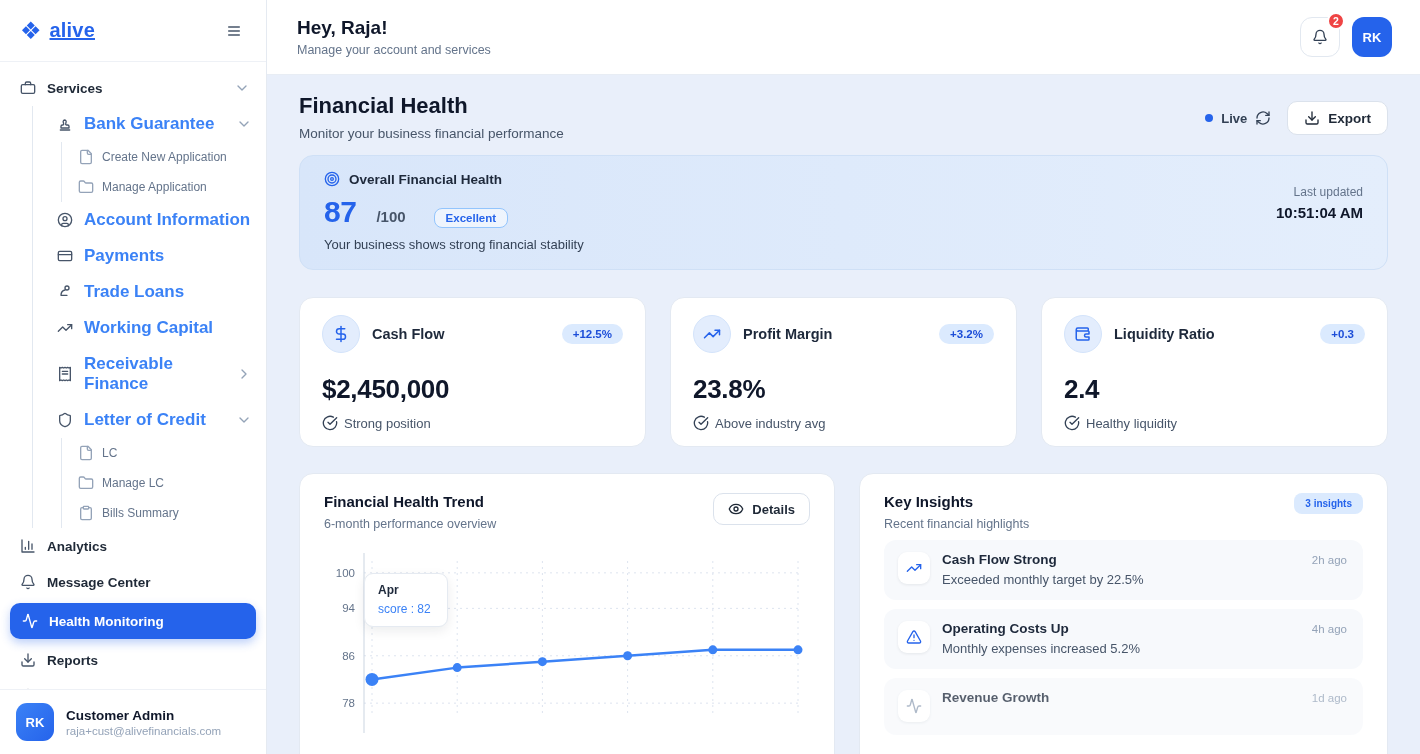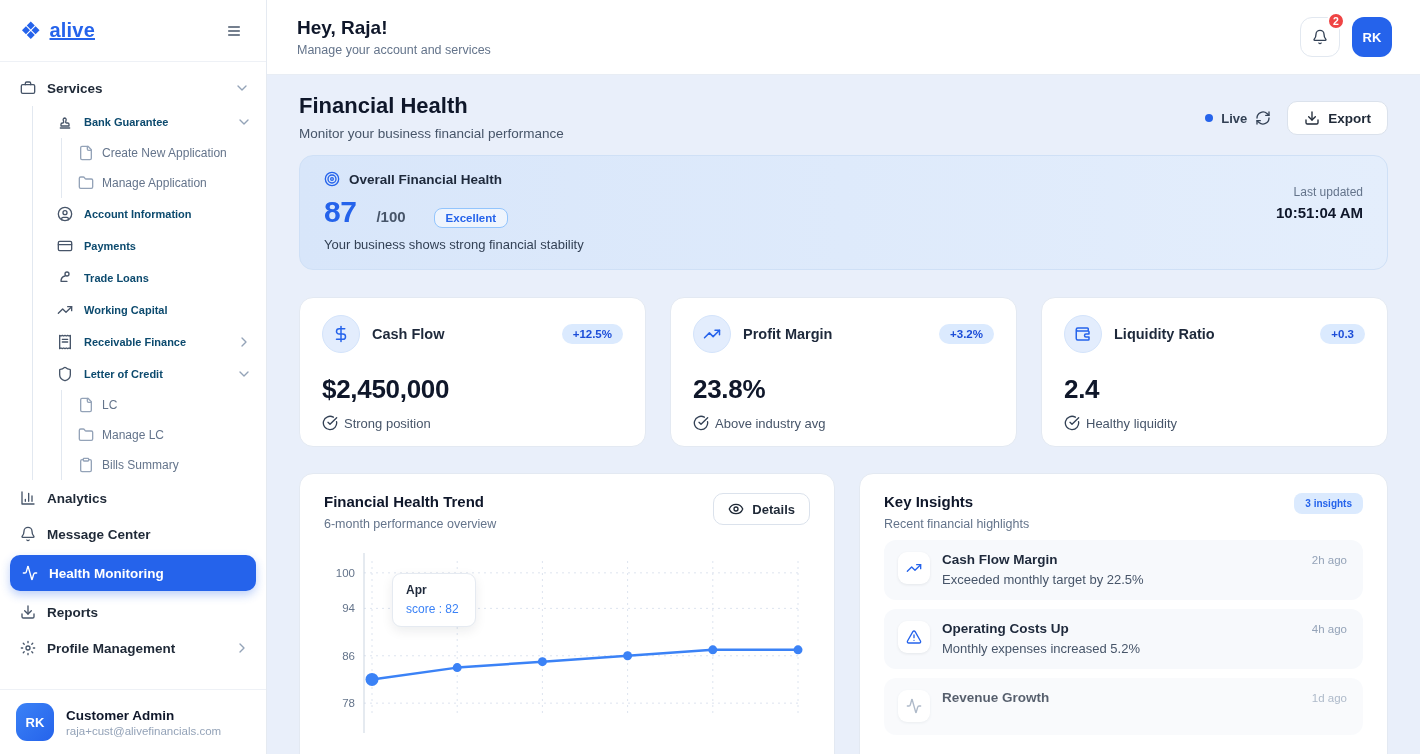--- a/index.html
+++ b/index.html
@@ -19,21 +19,21 @@
   .logo-mark { color:#2563eb; font-size:24px; line-height:1; }
   .logo-text { color:#2563eb; font-size:20px; font-weight:800; letter-spacing:.2px;text-decoration:underline; }
   .hamburger { color:#475569; background:none; border:none; cursor:pointer; padding:4px; }
   .nav { flex:1; overflow:hidden; padding:8px 0 0 0; }
   .side-item { display:flex; align-items:center; gap:11px; padding:10px 16px 10px 20px;
     font-size:13.5px; font-weight:600; color:#1f2937; cursor:pointer; }
   .side-item .ico { color:#475569; display:flex; }
   .side-item .lbl { flex:1; }
   .side-item .chev { color:#94a3b8; display:flex; }
   .group-l1 { margin-left:32px; border-left:1px solid #e2e8f0; }
-  .group-l1 .side-item { padding:8px 14px 8px 24px; font-size:11px; color:#0c4a6e; }
+  .group-l1 .side-item { padding:8px 14px 8px 24px; font-size:17px; color:#3b82f6; }
   .group-l2 { margin-left:28px; border-left:1px solid #e2e8f0; }
   .group-l2 .side-item { padding:7px 10px 7px 16px; font-size:12px; font-weight:500; color:#64748b; gap:8px; }
   .group-l2 .side-item .ico { color:#94a3b8; }
   .side-item.active { background:#2563eb; color:#fff; border-radius:10px; margin:3px 10px;
     padding:10px 12px 10px 12px; box-shadow:0 4px 10px rgba(37,99,235,.3); }
   .side-item.active .ico { color:#fff; }
   .user-card { border-top:1px solid #eef1f6; padding:13px 16px; display:flex; align-items:center; gap:12px; background:#fff; }
   .avatar-sq { width:38px; height:38px; border-radius:11px; background:linear-gradient(135deg,#3b82f6,#2563eb);
     color:#fff; font-size:13px; font-weight:700; display:flex; align-items:center; justify-content:center; }
   .user-name { font-size:13.5px; font-weight:700; color:#0f172a; }
@@ -94,21 +94,21 @@
   .metric-status .ico { color:#334155; display:flex; }
 
   .bottom-row { display:grid; grid-template-columns:1fr 1fr; gap:24px; margin-top:26px; }
   .panel { background:#fff; border:1px solid #e3e9f2; border-radius:14px; padding:19px 24px; height:330px; }
   .panel-head { display:flex; align-items:flex-start; justify-content:space-between; }
   .panel-title { font-size:15px; font-weight:700; color:#0f172a; }
   .panel-sub { font-size:12.5px; color:#64748b; margin-top:7px; }
   .details-btn { display:flex; align-items:center; gap:8px; background:#fff; border:1px solid #dbe2ec;
     border-radius:10px; padding:7px 14px; font-size:13px; font-weight:600; color:#1f2937; cursor:pointer; font-family:inherit; }
   .chart-wrap { position:relative; margin-top:16px; }
-  .chart-tooltip { position:absolute; left:68px; top:26px; background:#fff; border:1px solid #e5eaf1;
+  .chart-tooltip { position:absolute; left:40px; top:26px; background:#fff; border:1px solid #e5eaf1;
     border-radius:9px; box-shadow:0 4px 12px rgba(15,23,42,.08); padding:9px 16px 10px 13px; }
   .tt-month { font-size:12px; font-weight:700; color:#1e293b; }
   .tt-score { font-size:12px; color:#3b82f6; margin-top:5px; }
 
   .insights-badge { font-size:10px; font-weight:700; color:#2563eb; background:#dbeafe; border-radius:8px; padding:5px 11px; }
   .insight-row { display:flex; gap:12px; background:#f7f9fc; border-radius:12px; padding:12px 16px 13px 14px; margin-top:9px; }
   .insight-row:first-of-type { margin-top:17px; }
   .insight-ico { width:32px; height:32px; min-width:32px; border-radius:9px; background:#fff;
     box-shadow:0 1px 3px rgba(15,23,42,.08); display:flex; align-items:center; justify-content:center; color:#2563eb; }
   .insight-ico.muted { color:#94a3b8; }
@@ -544,21 +544,21 @@
         </div>
         <div class="insight-row">
           <span class="insight-ico">
               <svg class="ic" width="16" height="16" viewBox="0 0 24 24" fill="none" stroke="currentColor" stroke-width="2" stroke-linecap="round" stroke-linejoin="round">
                 <path d="M16 7h6v6"></path>
                 <path d="m22 7-8.5 8.5-5-5L2 17"></path>
               </svg>
             </span>
           <div class="insight-body">
             <div class="insight-top">
-              <span class="insight-title">Cash Flow Margin</span>
+              <span class="insight-title">Cash Flow Strong</span>
               <span class="insight-time">2h ago</span>
             </div>
             <div class="insight-desc">Exceeded monthly target by 22.5%</div>
           </div>
         </div>
         <div class="insight-row">
           <span class="insight-ico">
               <svg class="ic" width="16" height="16" viewBox="0 0 24 24" fill="none" stroke="currentColor" stroke-width="2" stroke-linecap="round" stroke-linejoin="round">
                 <path d="m21.7 18-8-14a2 2 0 0 0-3.4 0l-8 14A2 2 0 0 0 4 21h16a2 2 0 0 0 1.7-3z"></path>
                 <path d="M12 9v4M12 17h.01"></path>

